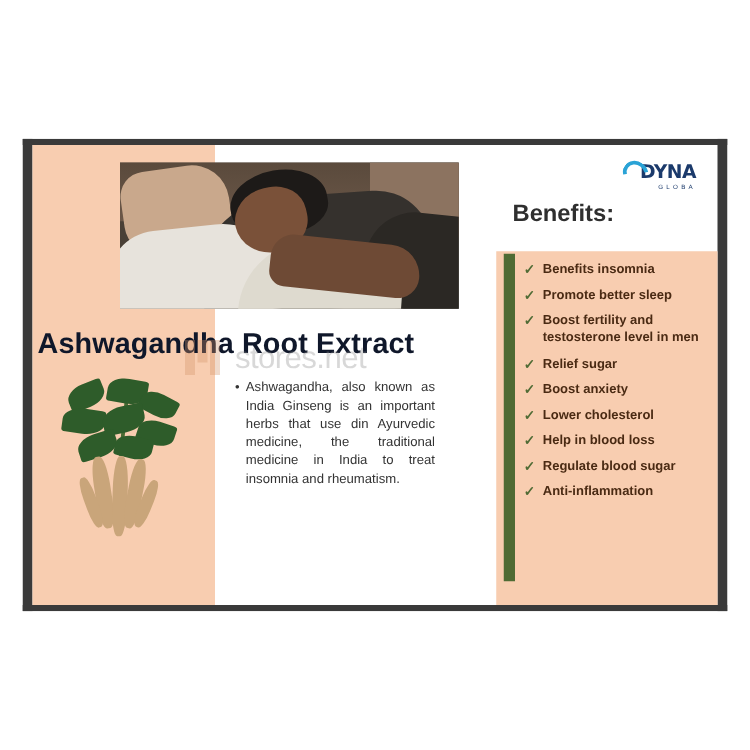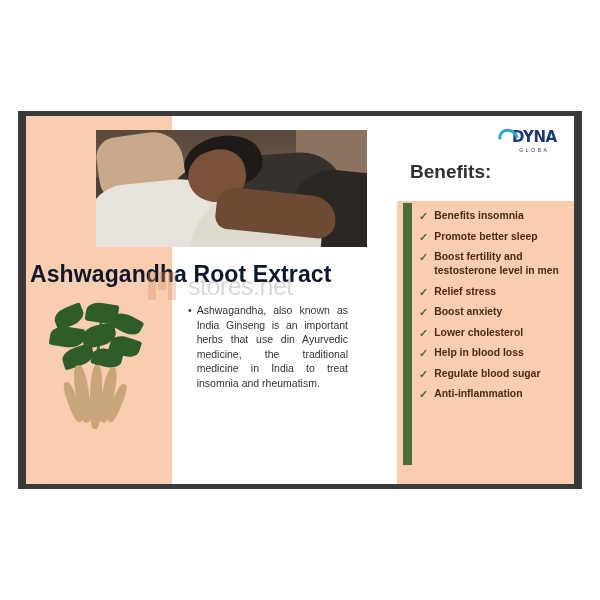--- a/index.html
+++ b/index.html
@@ -159,21 +159,21 @@
     margin-bottom:6.5px;
     font-size:10.4px; font-weight:bold; color:#4a2a13;
     line-height:14px;
   }
   .benefit .chk{
     color:#4f6b34; font-weight:bold; margin-right:6px; font-size:11px; line-height:14px;
   }
   
   .logo{
     position:absolute; left:494px; top:17px;
-    text-align:center;
+    text-align:right;
   }
   .logo .brand{
     font-size:15px; font-weight:bold; color:#1b3a6b; letter-spacing:-0.4px;
     font-family:"DejaVu Sans", sans-serif;
   }
   .logo .sub{
     font-size:5px; color:#1b3a6b; letter-spacing:2.6px; margin-top:1px;
   }
   .logo .swoosh{
     position:absolute; left:-14px; top:1px; width:15px; height:13px;
@@ -272,21 +272,21 @@
       <div class="benefit">
         <span class="chk">✓</span>
         <span>Promote better sleep</span>
       </div>
       <div class="benefit">
         <span class="chk">✓</span>
         <span>Boost fertility and testosterone level in men</span>
       </div>
       <div class="benefit">
         <span class="chk">✓</span>
-        <span>Relief stress</span>
+        <span>Relief sugar</span>
       </div>
       <div class="benefit">
         <span class="chk">✓</span>
         <span>Boost anxiety</span>
       </div>
       <div class="benefit">
         <span class="chk">✓</span>
         <span>Lower cholesterol</span>
       </div>
       <div class="benefit">

